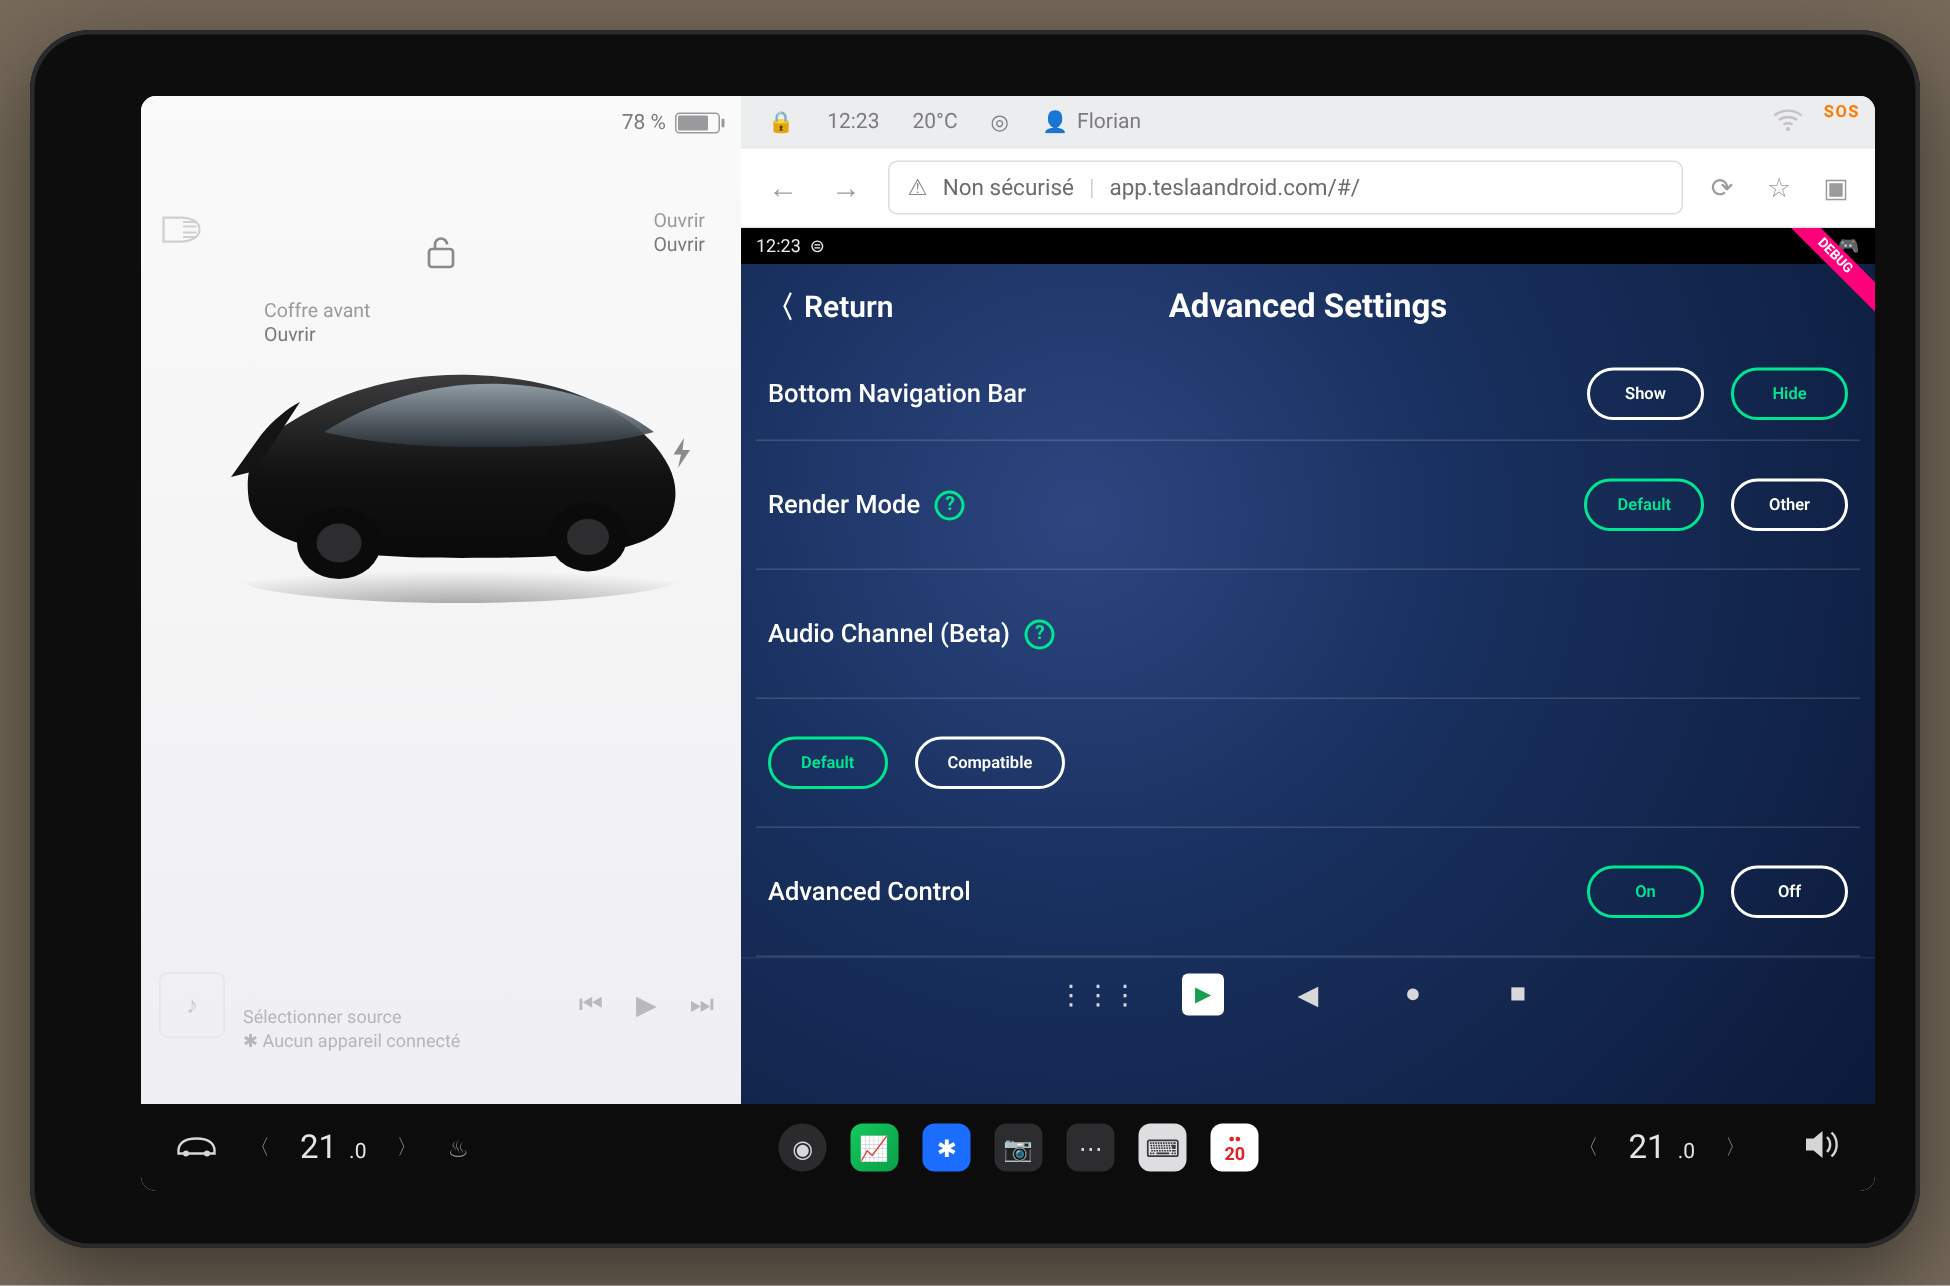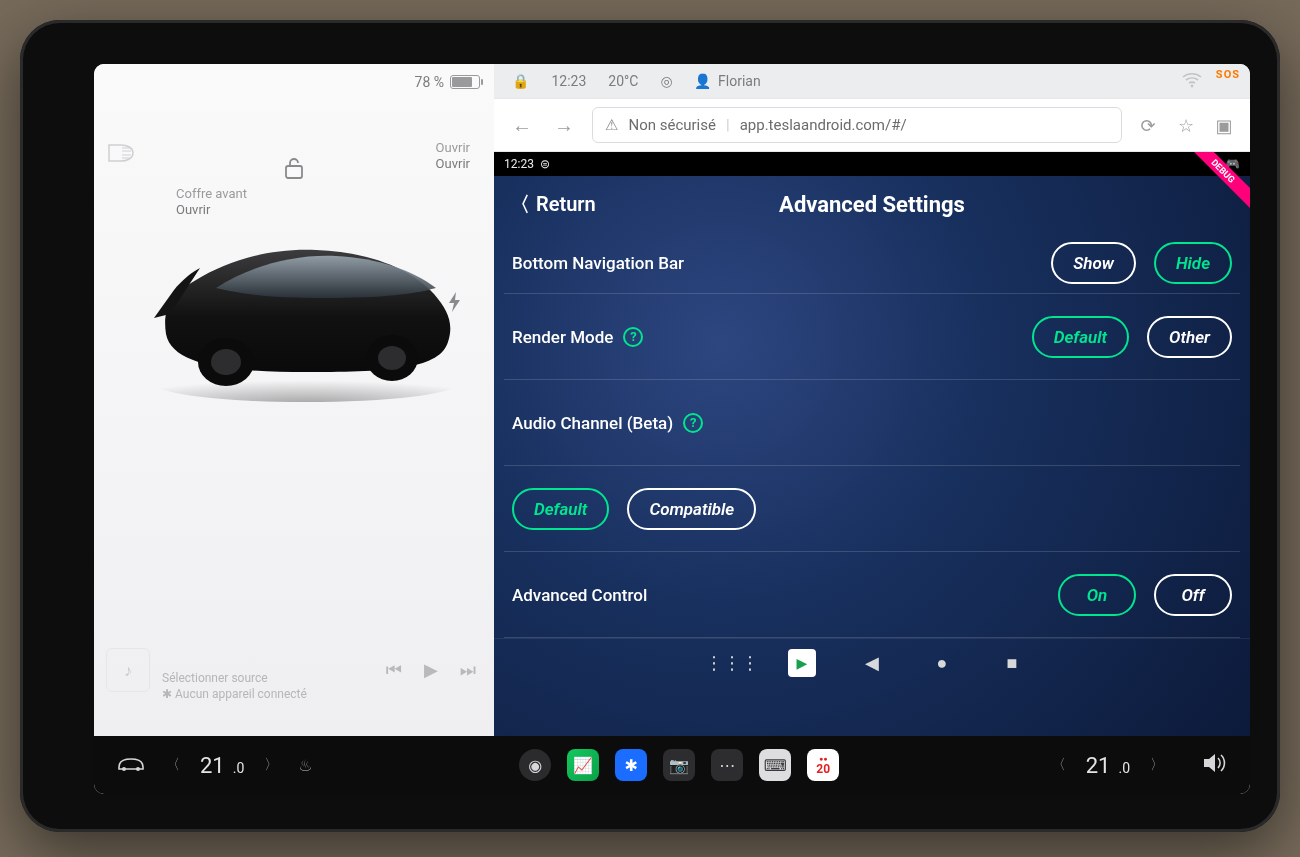--- a/index.html
+++ b/index.html
@@ -67,21 +67,21 @@
   .app-hdr { position:relative; height:56px; display:flex; align-items:center; justify-content:center; }
   .return { position:absolute; left:16px; display:flex; align-items:center; gap:6px; font-size:20px; font-weight:600; cursor:pointer; }
   .app-title { font-size:22px; font-weight:700; }
   
   .settings-list { padding:0 10px; }
   .setting-row { display:flex; align-items:center; height:86px; border-bottom:1px solid rgba(255,255,255,.15); padding:0 8px; }
   .setting-row:first-child { height:62px; }
   .setting-label { flex:1; font-size:17px; font-weight:500; display:flex; align-items:center; gap:10px; }
   .help { width:20px; height:20px; border:2px solid var(--accent); border-radius:50%; display:inline-flex; align-items:center; justify-content:center; font-size:13px; font-weight:700; color:var(--accent); }
   .pill-group { display:flex; gap:18px; }
-  .pill { min-width:78px; padding:9px 20px; border-radius:999px; border:2px solid #fff; color:#fff; font-size:17px; font-weight:600; text-align:center; cursor:pointer; background:transparent;font-style:italic; }
+  .pill { min-width:78px; padding:9px 20px; border-radius:999px; border:2px solid #fff; color:#fff; font-size:11px; font-weight:600; text-align:center; cursor:pointer; background:transparent; }
   .pill.active { border-color:var(--accent); color:var(--accent); }
   
   .app-nav { height:48px; display:flex; align-items:center; justify-content:center; gap:42px; color:#d8d8da; border-top:1px solid rgba(255,255,255,.08); }
   .app-nav .navbtn { width:28px; height:28px; display:flex; align-items:center; justify-content:center; cursor:pointer; font-size:18px;}
   .app-nav .square-play { width:28px; height:28px; background:#fff; border-radius:4px; display:flex; align-items:center; justify-content:center; color:#18a050; font-size:14px; }
   
   
   .dock { height:58px; background:#0c0c0c; display:flex; align-items:center; padding:0 22px; gap:26px; color:#d6d6d8; }
   .dock-left, .dock-right { display:flex; align-items:center; gap:14px; }
   .dock .apps { flex:1; display:flex; align-items:center; justify-content:center; gap:16px; }
@@ -111,21 +111,21 @@
               <path d="M14 4h9M14 7h9M14 11h9M14 14h9" stroke="currentColor" stroke-width="1.2"></path>
             </svg>
         </span>
         <div class="battery-row">
           <span>78 %</span>
           <span class="battery-shell">
               <span class="battery-fill"></span>
             </span>
         </div>
         <div class="car-area">
-          <div class="label-block" style="left:82px; top:122px;">
+          <div class="label-block" style="left:82px; top:136px;">
             <div>Coffre avant</div>
             <div class="action">Ouvrir</div>
           </div>
           <div class="label-block" style="right:24px; top:76px; text-align:right;">
             <div>Ouvrir</div>
             <div class="action">Ouvrir</div>
           </div>
           <span class="unlock-icon">
             <svg width="20" height="24" viewBox="0 0 20 24">
                 <rect x="2" y="10" width="16" height="12" rx="2" fill="none" stroke="currentColor" stroke-width="1.8"></rect>

